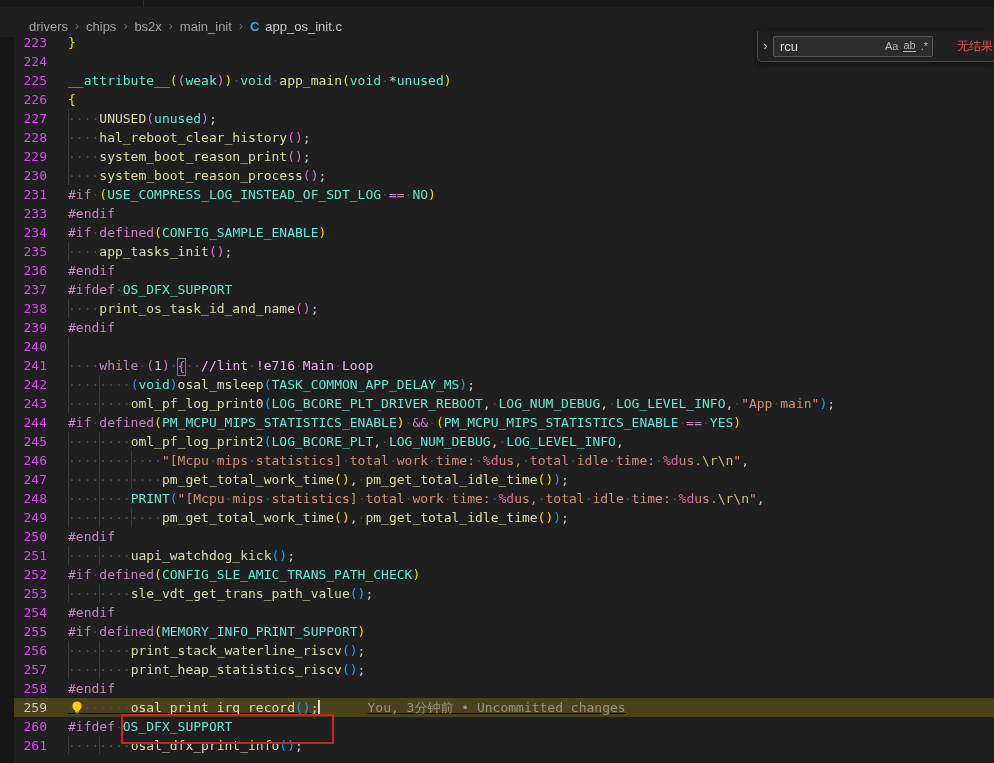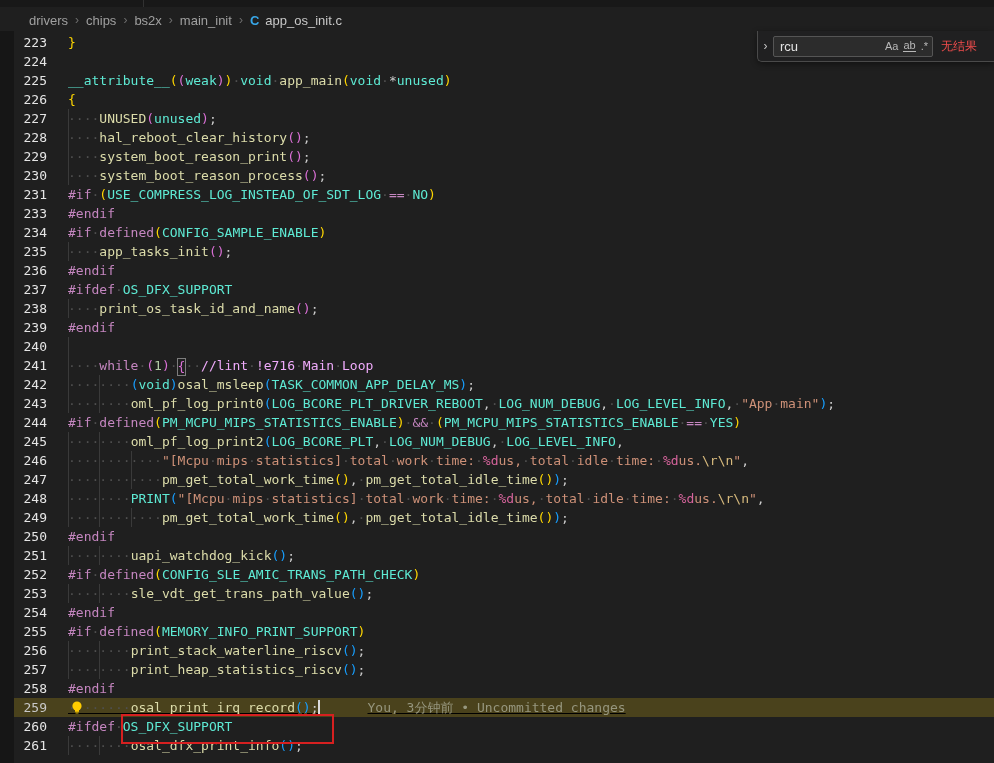--- a/index.html
+++ b/index.html
@@ -4,33 +4,33 @@
 <style>
   html,body{margin:0;padding:0;background:#1f1f1f;}
   body{position:relative;width:994px;height:763px;overflow:hidden;
        font-family:"DejaVu Sans Mono",monospace;-webkit-font-smoothing:antialiased;}
 
   
   .tabstrip{position:absolute;left:0;top:0;width:994px;height:7px;background:#181818;z-index:3;}
   .tabstrip .tab-divider{position:absolute;left:143px;top:0;width:1px;height:7px;background:#313131;}
 
   
-  .breadcrumbs{position:absolute;left:0;top:9px;width:994px;height:22px;background:#1f1f1f;
+  .breadcrumbs{position:absolute;left:0;top:15px;width:994px;height:22px;background:#1f1f1f;
     display:flex;align-items:center;padding-left:29px;box-sizing:border-box;
     font-family:"Liberation Sans",sans-serif;font-size:13px;color:#a0a0a0;z-index:3;}
   .crumb{cursor:pointer;}
   .crumb-sep{color:#6e6e6e;margin:0 7px;font-size:12px;}
   .file-icon{color:#38a7e8;font-weight:bold;font-size:13px;margin-right:6px;}
   .crumb-file{color:#c8c8c8;}
 
   
   .editor{position:absolute;left:0;top:29px;width:994px;padding-top:4px;z-index:1;}
   .code-line{position:relative;height:19px;line-height:19px;font-size:13px;white-space:pre;}
   .code-line.active{background:#4a421c;text-decoration:underline;}
-  .ln{position:absolute;left:0;top:0;width:47px;text-align:right;color:#e5e5e5;}
+  .ln{position:absolute;left:0;top:0;width:47px;text-align:right;color:#d946ef;}
   .code-line.active .ln{color:#c8c8c8;}
   .code{display:block;margin-left:68px;}
   .guide{position:absolute;top:0;bottom:0;width:1px;background:#3a3a3a;}
 
   .tk-k{color:#c586c0;}  .tk-t{color:#5eead4;}  .tk-fn{color:#dcdcaa;}
   .tk-v{color:#5eead4;}  .tk-p{color:#cccccc;}  .tk-c{color:#f0abfc;}
   .tk-n{color:#b5cea8;}  .tk-s{color:#ce9178;}  .tk-e{color:#d7ba7d;}
   .tk-f{color:#d6649c;}  .tk-b1{color:#ffd700;} .tk-b2{color:#da70d6;}
   .tk-b3{color:#179fff;} .tk-ws{color:#4f4f4f;}
   .tk-bx{color:#da70d6;display:inline-block;border:1px solid #7d7d7d;margin:0 -1px;height:16px;line-height:16px;vertical-align:middle;}
@@ -52,21 +52,21 @@
     border-radius:0 0 0 5px;box-shadow:0 2px 6px rgba(0,0,0,.45);
     display:flex;align-items:center;box-sizing:border-box;
     font-family:"Liberation Sans",sans-serif;}
   .find-expand{width:15px;height:100%;display:flex;align-items:center;justify-content:center;
     color:#c5c5c5;font-size:12px;cursor:pointer;}
   .find-input{height:21px;width:160px;background:#2c2c2c;border:1px solid #555;border-radius:2px;
     display:flex;align-items:center;padding:0 4px 0 6px;box-sizing:border-box;cursor:text;}
   .find-query{flex:1;color:#e3e3e3;font-size:13px;}
   .find-opt{color:#b8b8b8;font-size:11px;margin-left:5px;cursor:pointer;line-height:11px;}
   .find-opt.word{border-bottom:1px solid #b8b8b8;}
-  .find-result{color:#f14c4c;font-size:12px;margin-left:8px;white-space:nowrap;}
+  .find-result{color:#f14c4c;font-size:12px;margin-left:24px;white-space:nowrap;}
 </style>
 </head>
 <body>
 
 <div class="tabstrip">
   <div class="tab-divider"></div>
 </div>
 
 <div class="breadcrumbs">
   <span class="crumb">drivers</span>

